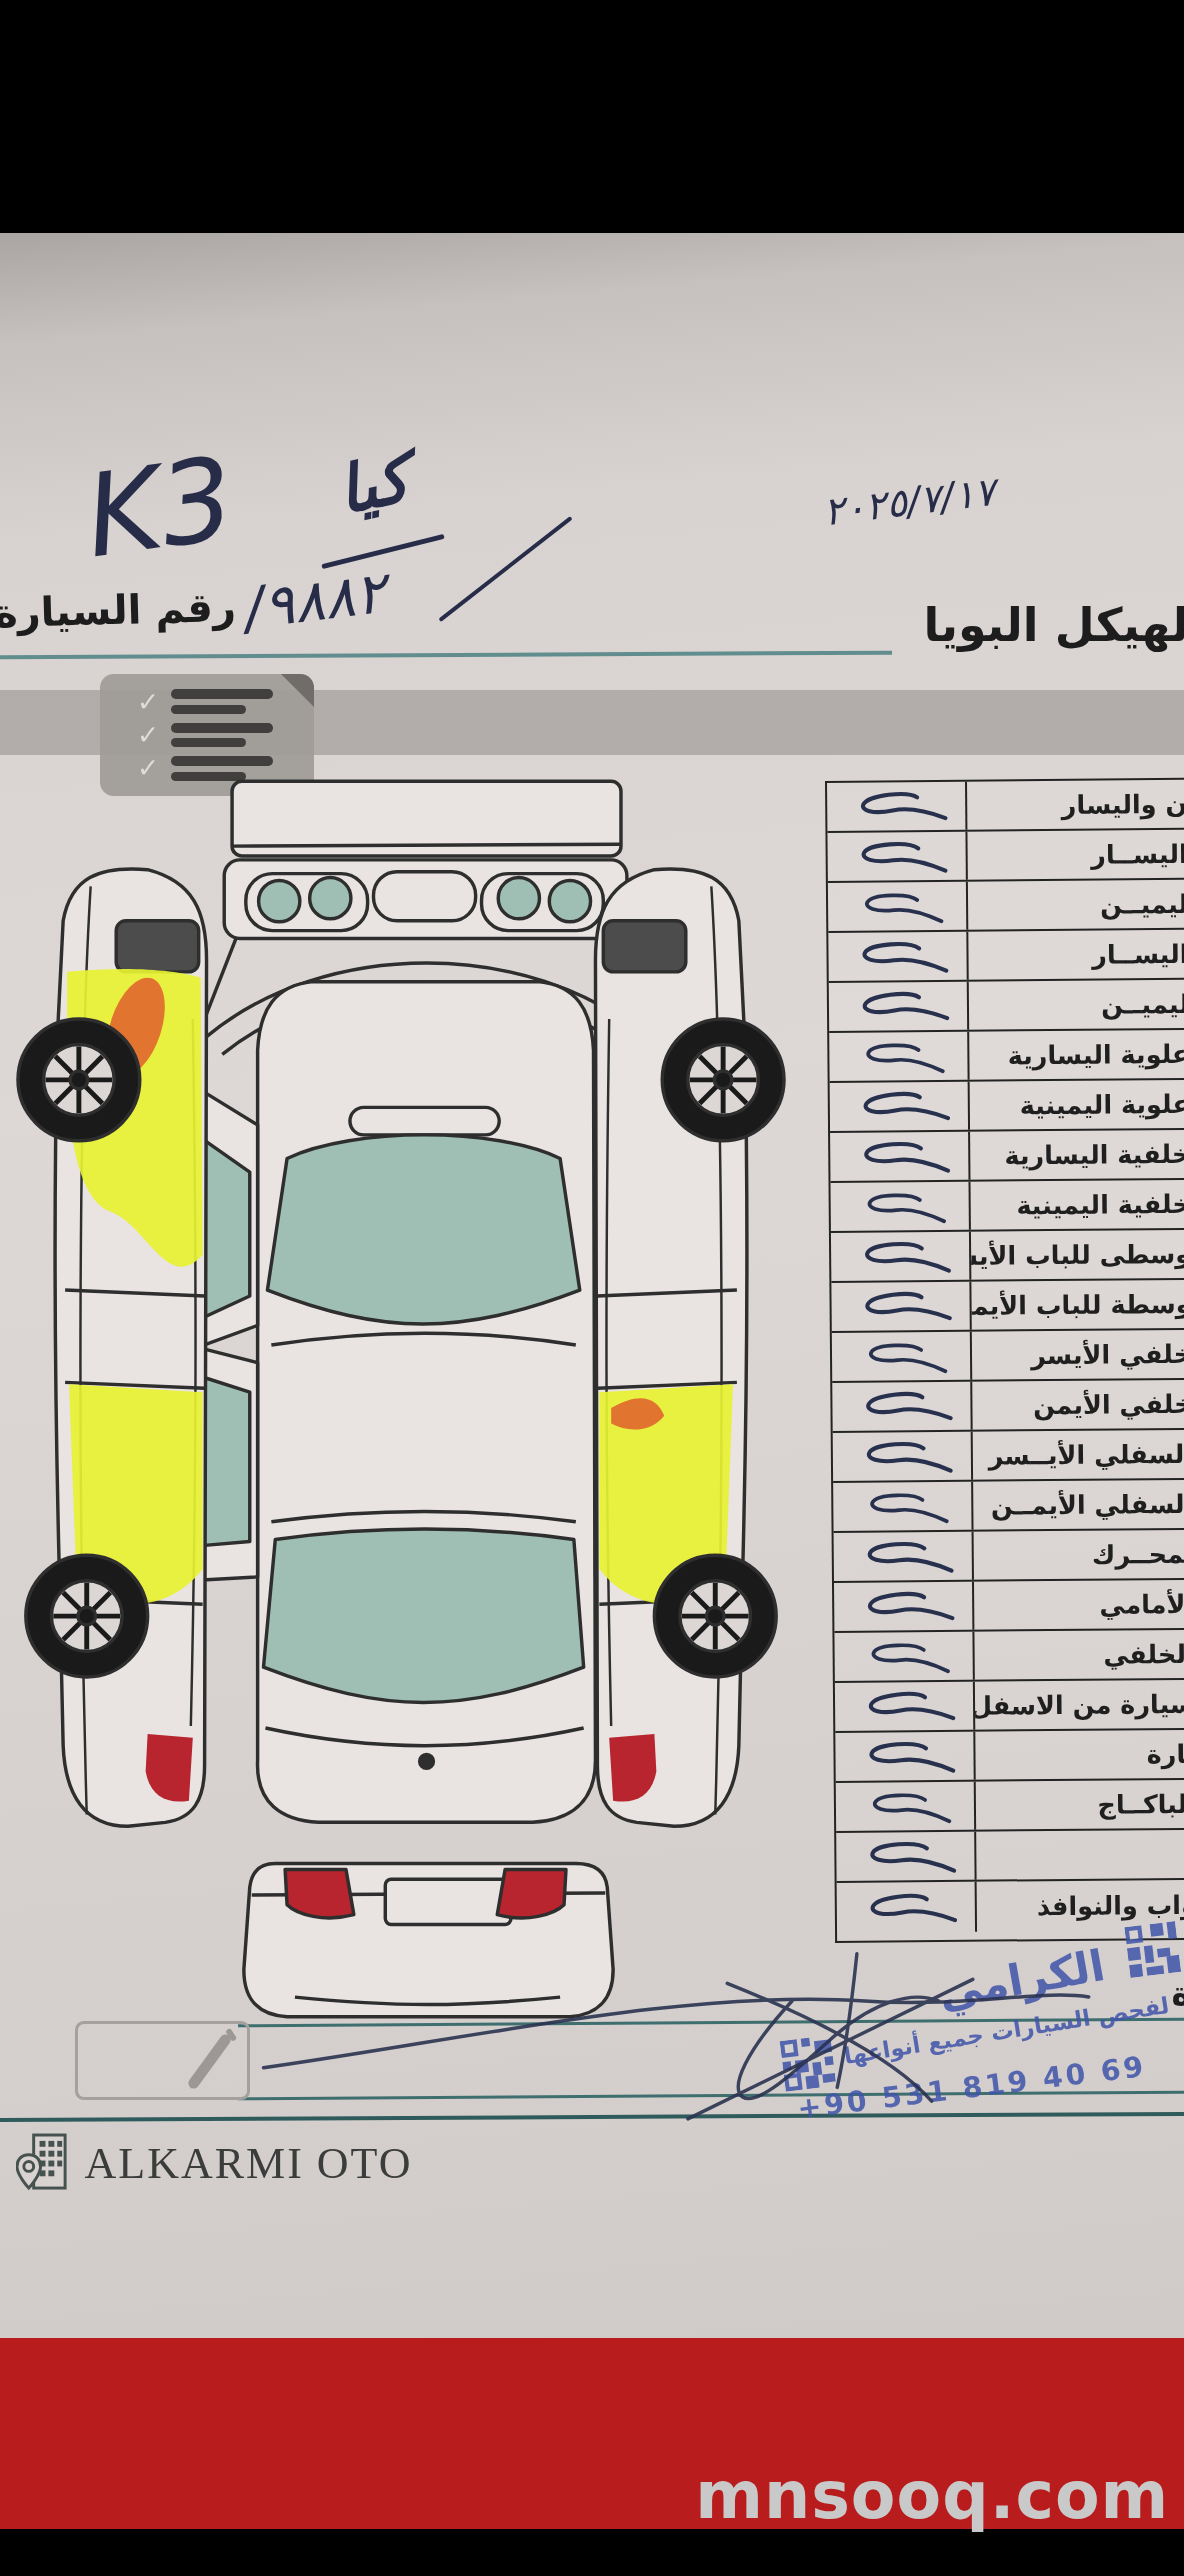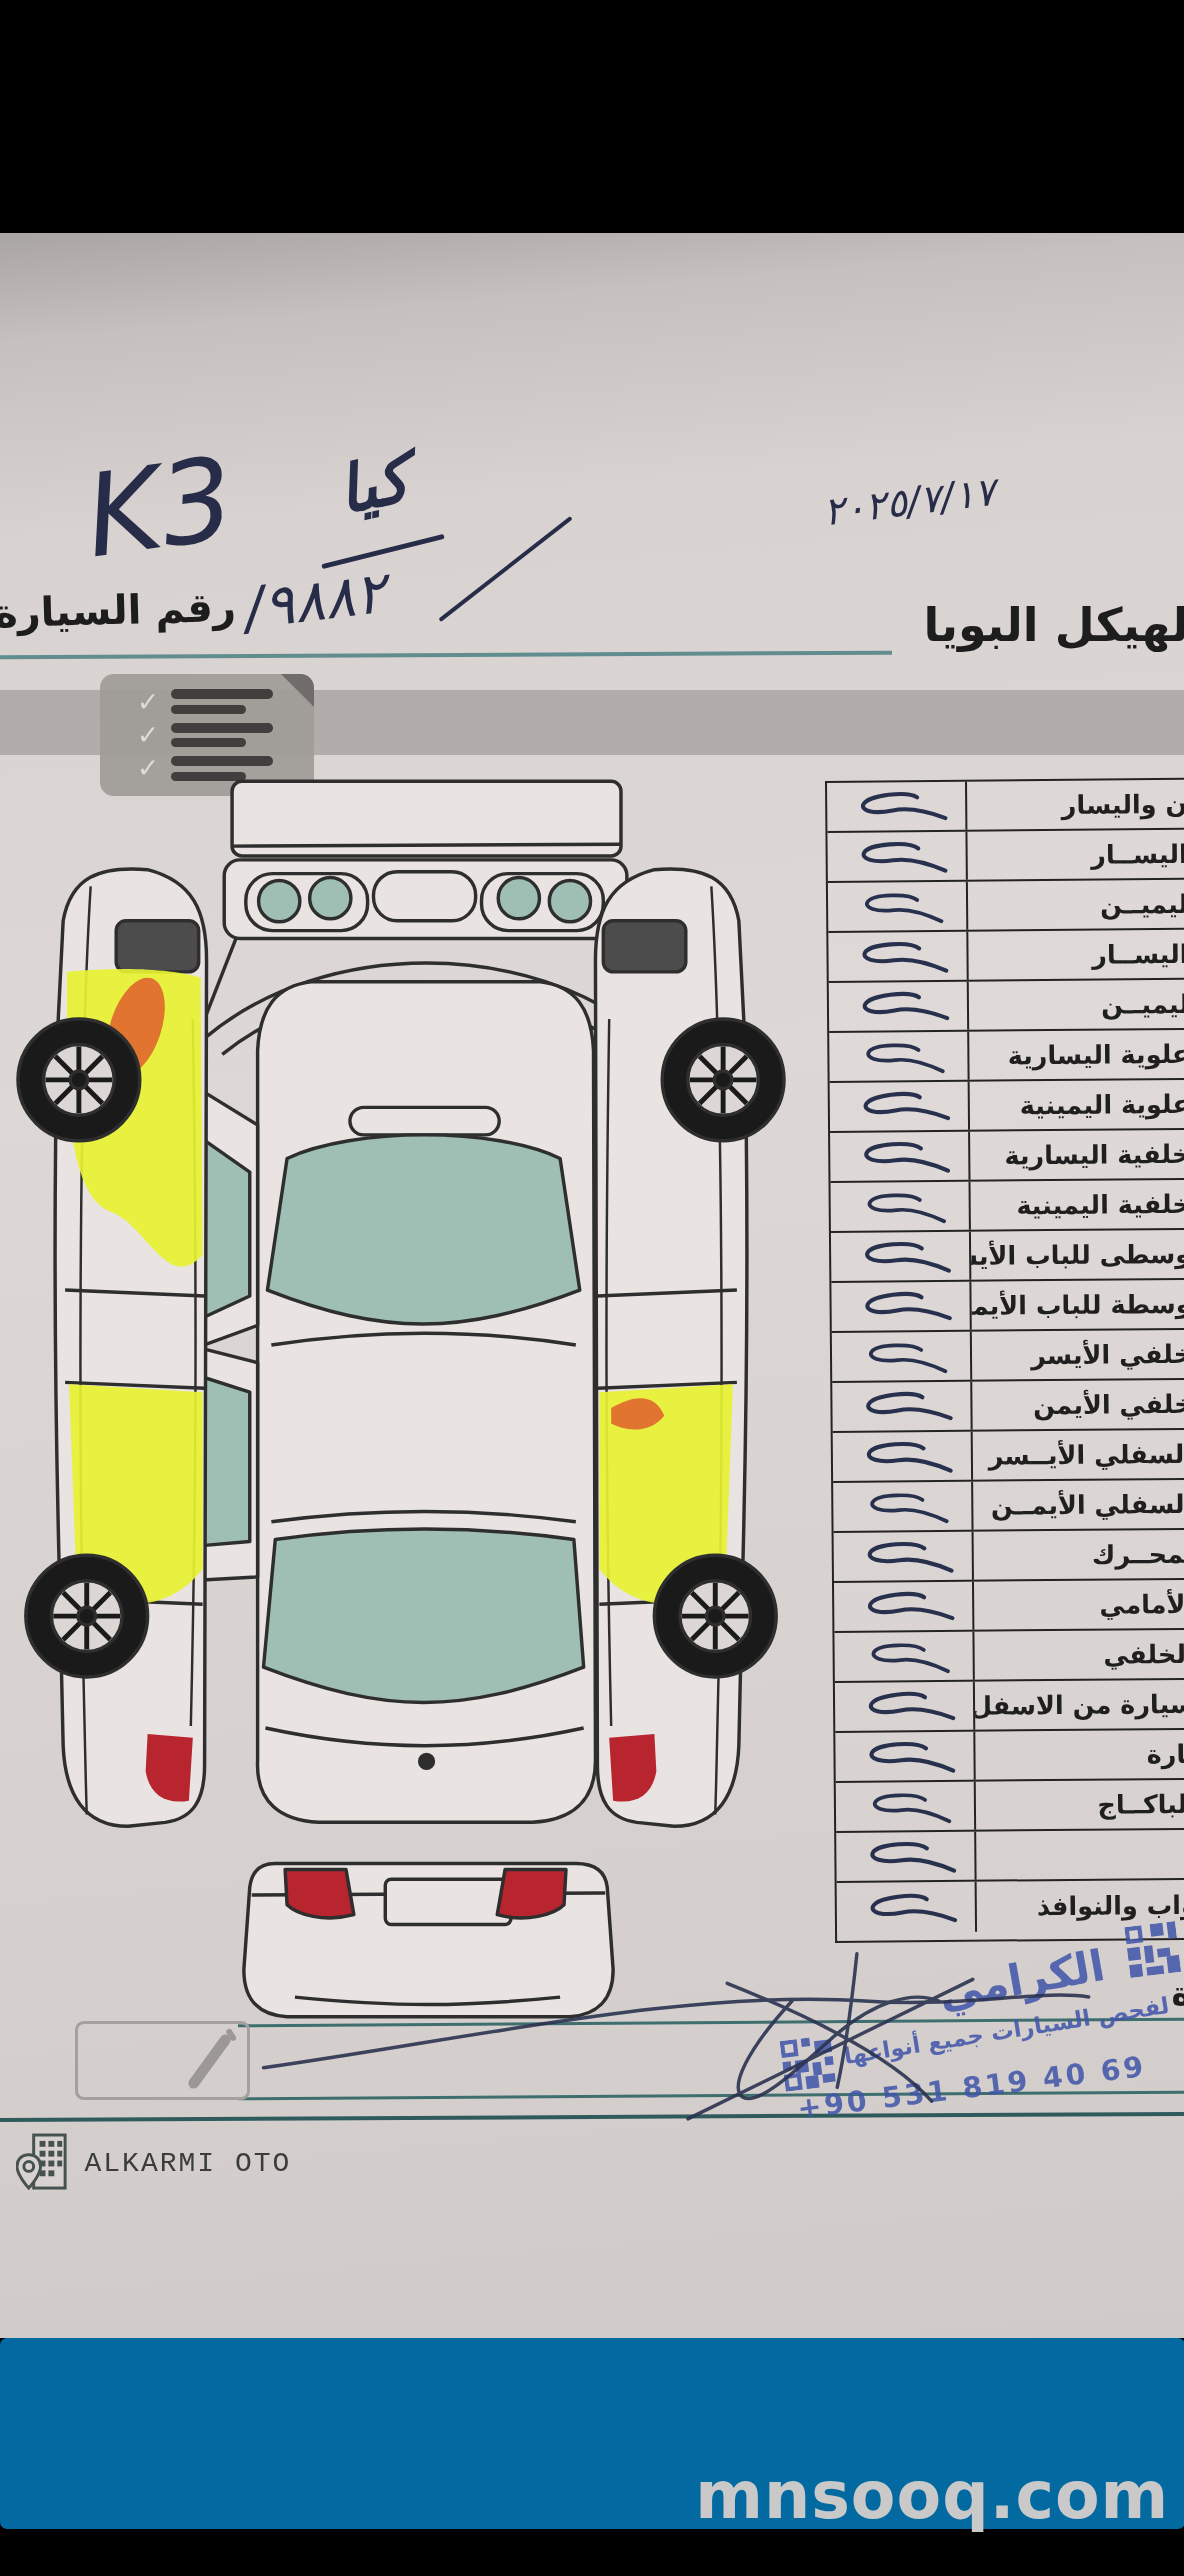--- a/index.html
+++ b/index.html
@@ -53,23 +53,23 @@
   #stamp{left:774px;top:1727px;width:409px;height:177px;transform:rotate(-7deg);color:#3f55aa;opacity:.85;}
   #stamp-line1{position:absolute;right:69px;top:0;font-size:43px;font-weight:bold;transform:rotate(-3deg);white-space:nowrap;}
   #stamp-line2{position:absolute;right:9.8px;top:61px;font-size:22.6px;font-weight:bold;transform:rotate(-2deg);white-space:nowrap;}
   #stamp-phone{position:absolute;left:17.7px;top:110px;font-size:28.5px;font-weight:bold;letter-spacing:2.9px;white-space:nowrap;}
   .qr{position:absolute;width:51px;height:51px;}
   #qr-left{left:7.9px;top:57px;}
   #qr-right{right:-5.9px;top:-13.8px;}
   #cut-letter{right:-5.9px;top:1741px;font-size:33px;font-weight:bold;color:#1d1d1d;}
   
   #shop{left:15.7px;top:1898px;display:flex;align-items:center;gap:13.8px;}
-  #shop-name{font-family:Liberation Mono, monospace;font-size:28px;letter-spacing:2px;color:#3a3d3b;}
-  
-  #bottom-bar{position:absolute;left:0;top:2338px;width:1185px;height:191px;background:#0369a1;border-radius:7px;}
+  #shop-name{font-family:Liberation Serif, serif;font-size:44px;letter-spacing:2px;color:#3a3d3b;}
+  
+  #bottom-bar{position:absolute;left:0;top:2338px;width:1185px;height:191px;background:#b91c1c;}
   #watermark{position:absolute;right:15.7px;top:120px;font-size:65px;font-weight:bold;color:#c9c9c9;letter-spacing:1px;}
   svg{display:block;}
 </style>
 </head>
 <body>
 
 <div id="canvas">
 
   <svg width="0" height="0" style="position:absolute" aria-hidden="true">
     <defs>

